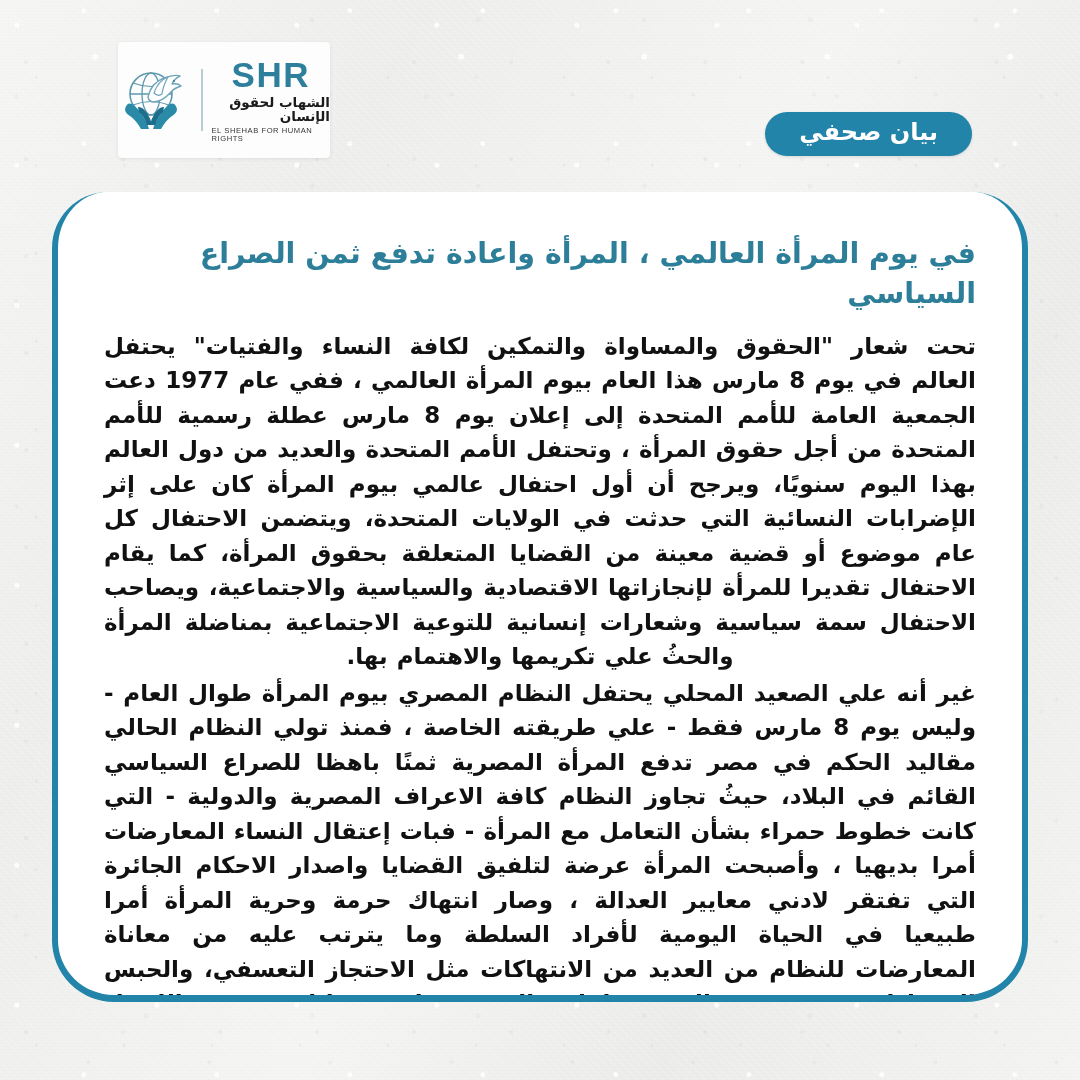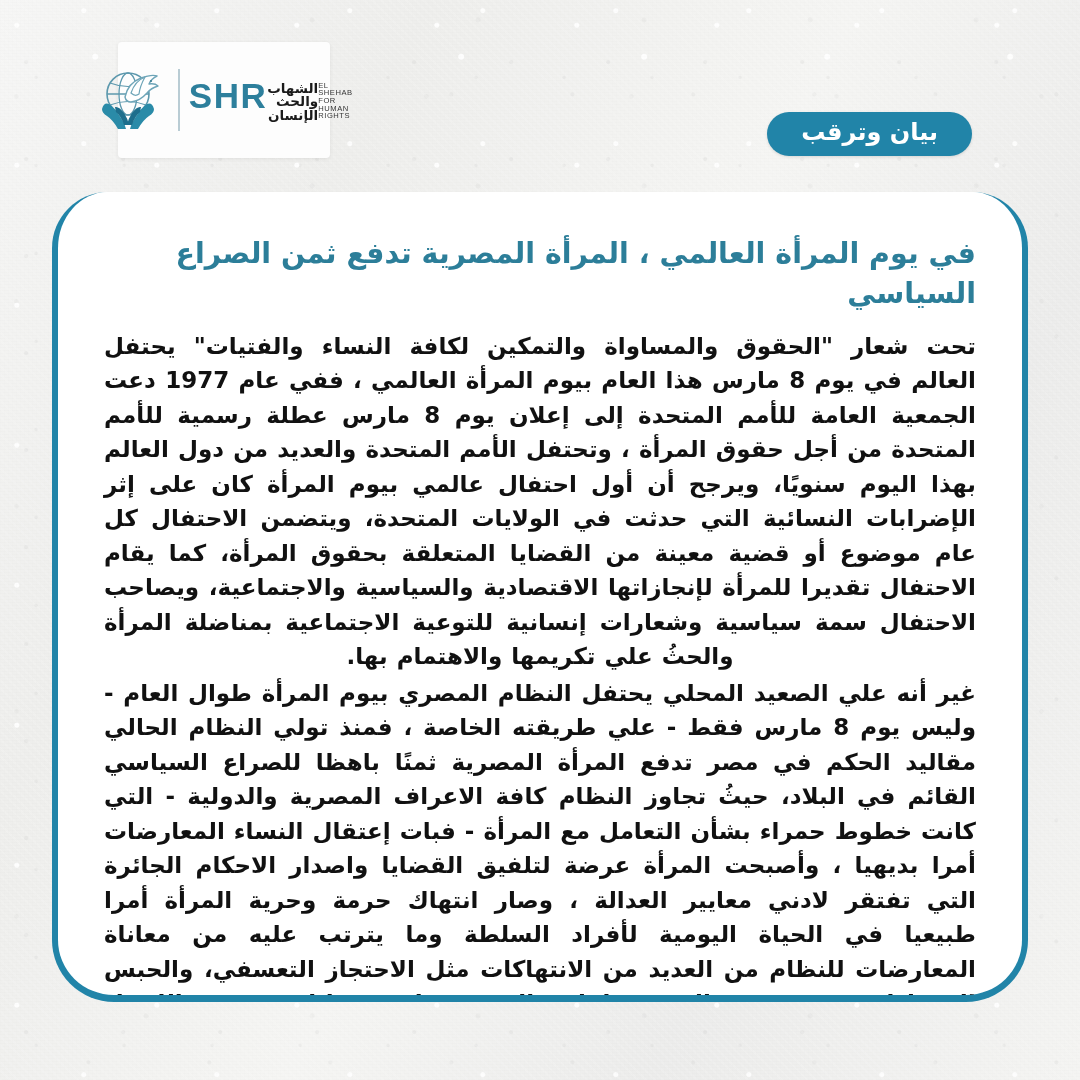--- a/index.html
+++ b/index.html
@@ -78,22 +78,22 @@
 
   .logo-divider {
     width: 1.5px;
     height: 62px;
     background: #b9ccd4;
     flex: 0 0 auto;
   }
 
   .logo-text {
     display: flex;
-    flex-direction: row;
-    align-items: flex-start;
+    flex-direction: column;
+    align-items: center;
     line-height: 1;
   }
 
   .logo-shr {
     font-family: "Liberation Sans", sans-serif;
     font-size: 35px;
     font-weight: 700;
     letter-spacing: 1.5px;
     color: #2d7f9c;
   }
@@ -214,28 +214,28 @@
 
         <path d="M7 46 Q9 39 14 41 Q19 44 26 55 Q30 61 31 66 L23 66 Q18 57 12 53 Q7 50 7 46 Z" fill="#2a8ba8"></path>
         <path d="M59 46 Q57 39 52 41 Q47 44 40 55 Q36 61 35 66 L43 66 Q48 57 54 53 Q59 50 59 46 Z" fill="#2a8ba8"></path>
         <path d="M20 44 Q24 43 29 50 Q33 56 34 62 L29 62 Q26 53 21 49 Z" fill="#1d6e8c"></path>
         <path d="M46 44 Q42 43 37 50 Q33 56 32 62 L37 62 Q40 53 45 49 Z" fill="#1d6e8c"></path>
       </svg>
     </span>
     <span class="logo-divider"></span>
     <span class="logo-text">
       <span class="logo-shr">SHR</span>
-      <span class="logo-ar">الشهاب والحث الإنسان</span>
+      <span class="logo-ar">الشهاب لحقوق الإنسان</span>
       <span class="logo-en">EL SHEHAB FOR HUMAN RIGHTS</span>
     </span>
   </div>
 </div>
 
-<div class="badge">بيان وترقب</div>
+<div class="badge">بيان صحفي</div>
 
 <div class="card">
   <div class="card-mask-top"></div>
   <div class="card-body">
-    <h1 class="headline">في يوم المرأة العالمي ، المرأة المصرية تدفع ثمن الصراع السياسي</h1>
+    <h1 class="headline">في يوم المرأة العالمي ، المرأة واعادة تدفع ثمن الصراع السياسي</h1>
     <p class="para">تحت شعار "الحقوق والمساواة والتمكين لكافة النساء والفتيات" يحتفل العالم في يوم 8 مارس هذا العام بيوم المرأة العالمي ، ففي عام 1977 دعت الجمعية العامة للأمم المتحدة إلى إعلان يوم 8 مارس عطلة رسمية للأمم المتحدة من أجل حقوق المرأة ، وتحتفل الأمم المتحدة والعديد من دول العالم بهذا اليوم سنويًا، ويرجح أن أول احتفال عالمي بيوم المرأة كان على إثر الإضرابات النسائية التي حدثت في الولايات المتحدة، ويتضمن الاحتفال كل عام موضوع أو قضية معينة من القضايا المتعلقة بحقوق المرأة، كما يقام الاحتفال تقديرا للمرأة لإنجازاتها الاقتصادية والسياسية والاجتماعية، ويصاحب الاحتفال سمة سياسية وشعارات إنسانية للتوعية الاجتماعية بمناضلة المرأة والحثُ علي تكريمها والاهتمام بها.</p>
     <p class="para">غير أنه علي الصعيد المحلي يحتفل النظام المصري بيوم المرأة طوال العام - وليس يوم 8 مارس فقط - علي طريقته الخاصة ، فمنذ تولي النظام الحالي مقاليد الحكم في مصر تدفع المرأة المصرية ثمنًا باهظا للصراع السياسي القائم في البلاد، حيثُ تجاوز النظام كافة الاعراف المصرية والدولية - التي كانت خطوط حمراء بشأن التعامل مع المرأة - فبات إعتقال النساء المعارضات أمرا بديهيا ، وأصبحت المرأة عرضة لتلفيق القضايا واصدار الاحكام الجائرة التي تفتقر لادني معايير العدالة ، وصار انتهاك حرمة وحرية المرأة أمرا طبيعيا في الحياة اليومية لأفراد السلطة وما يترتب عليه من معاناة المعارضات للنظام من العديد من الانتهاكات مثل الاحتجاز التعسفي، والحبس الاحتياطي غير محدد المدة، واعادة التدوير علي قضايا جديدة، والإخفاء القسري المقترن بالتعذيب، والعنف الجنسي، فضلا عن الإدراج على قوائم المنع من السفر وترقب الوصول والتعنت في استخراج وتجديد جوازات السفر والأوراق الثبوتية</p>
   </div>
 </div>
 
 </body></html>

